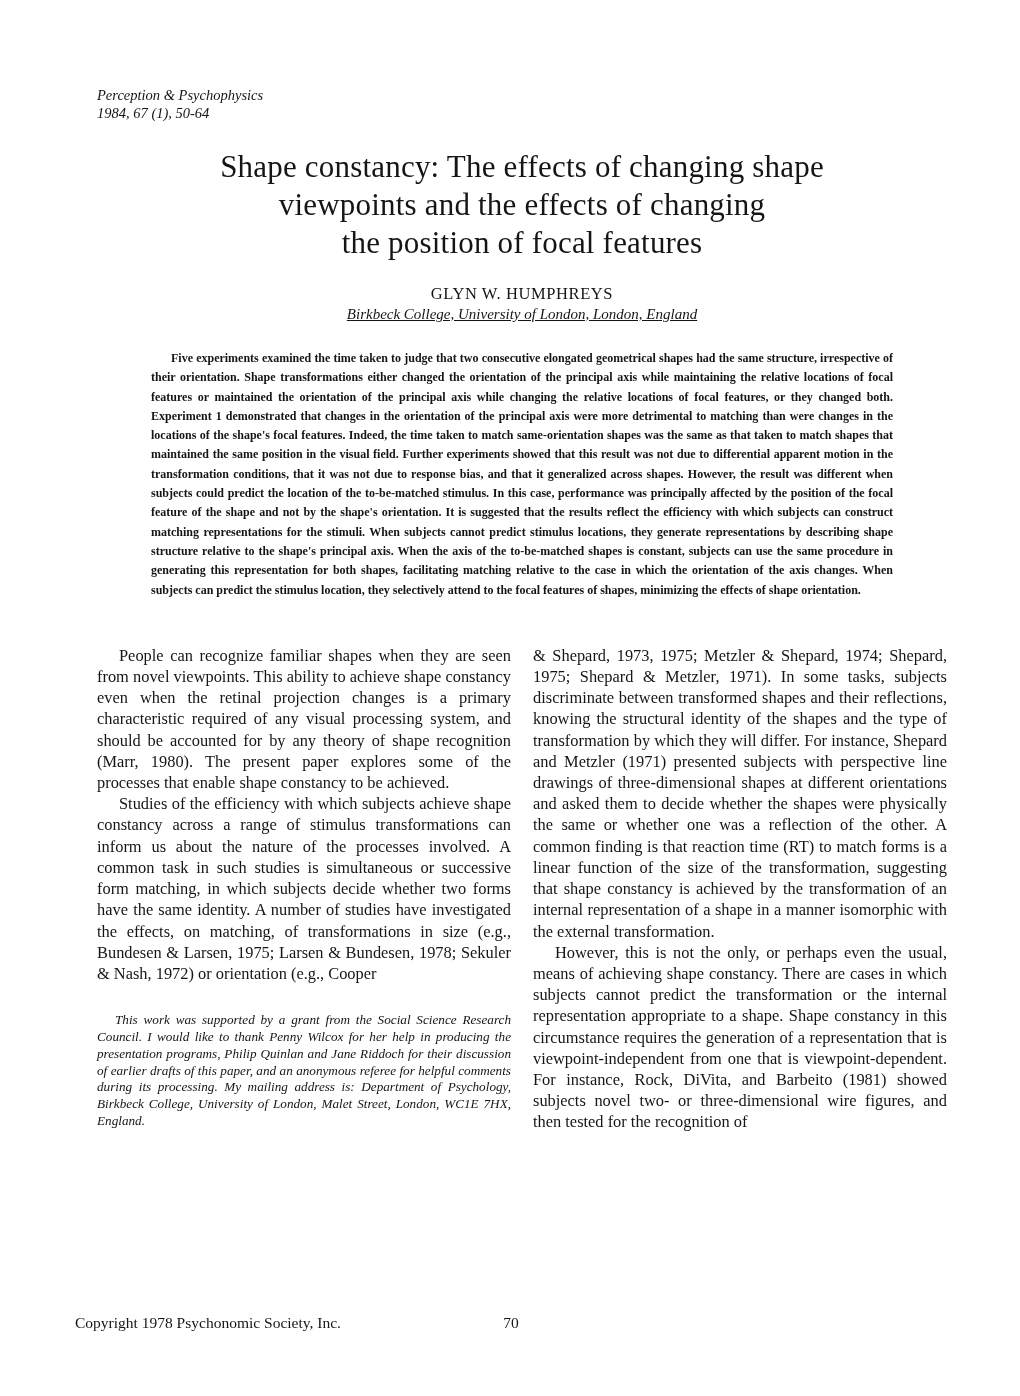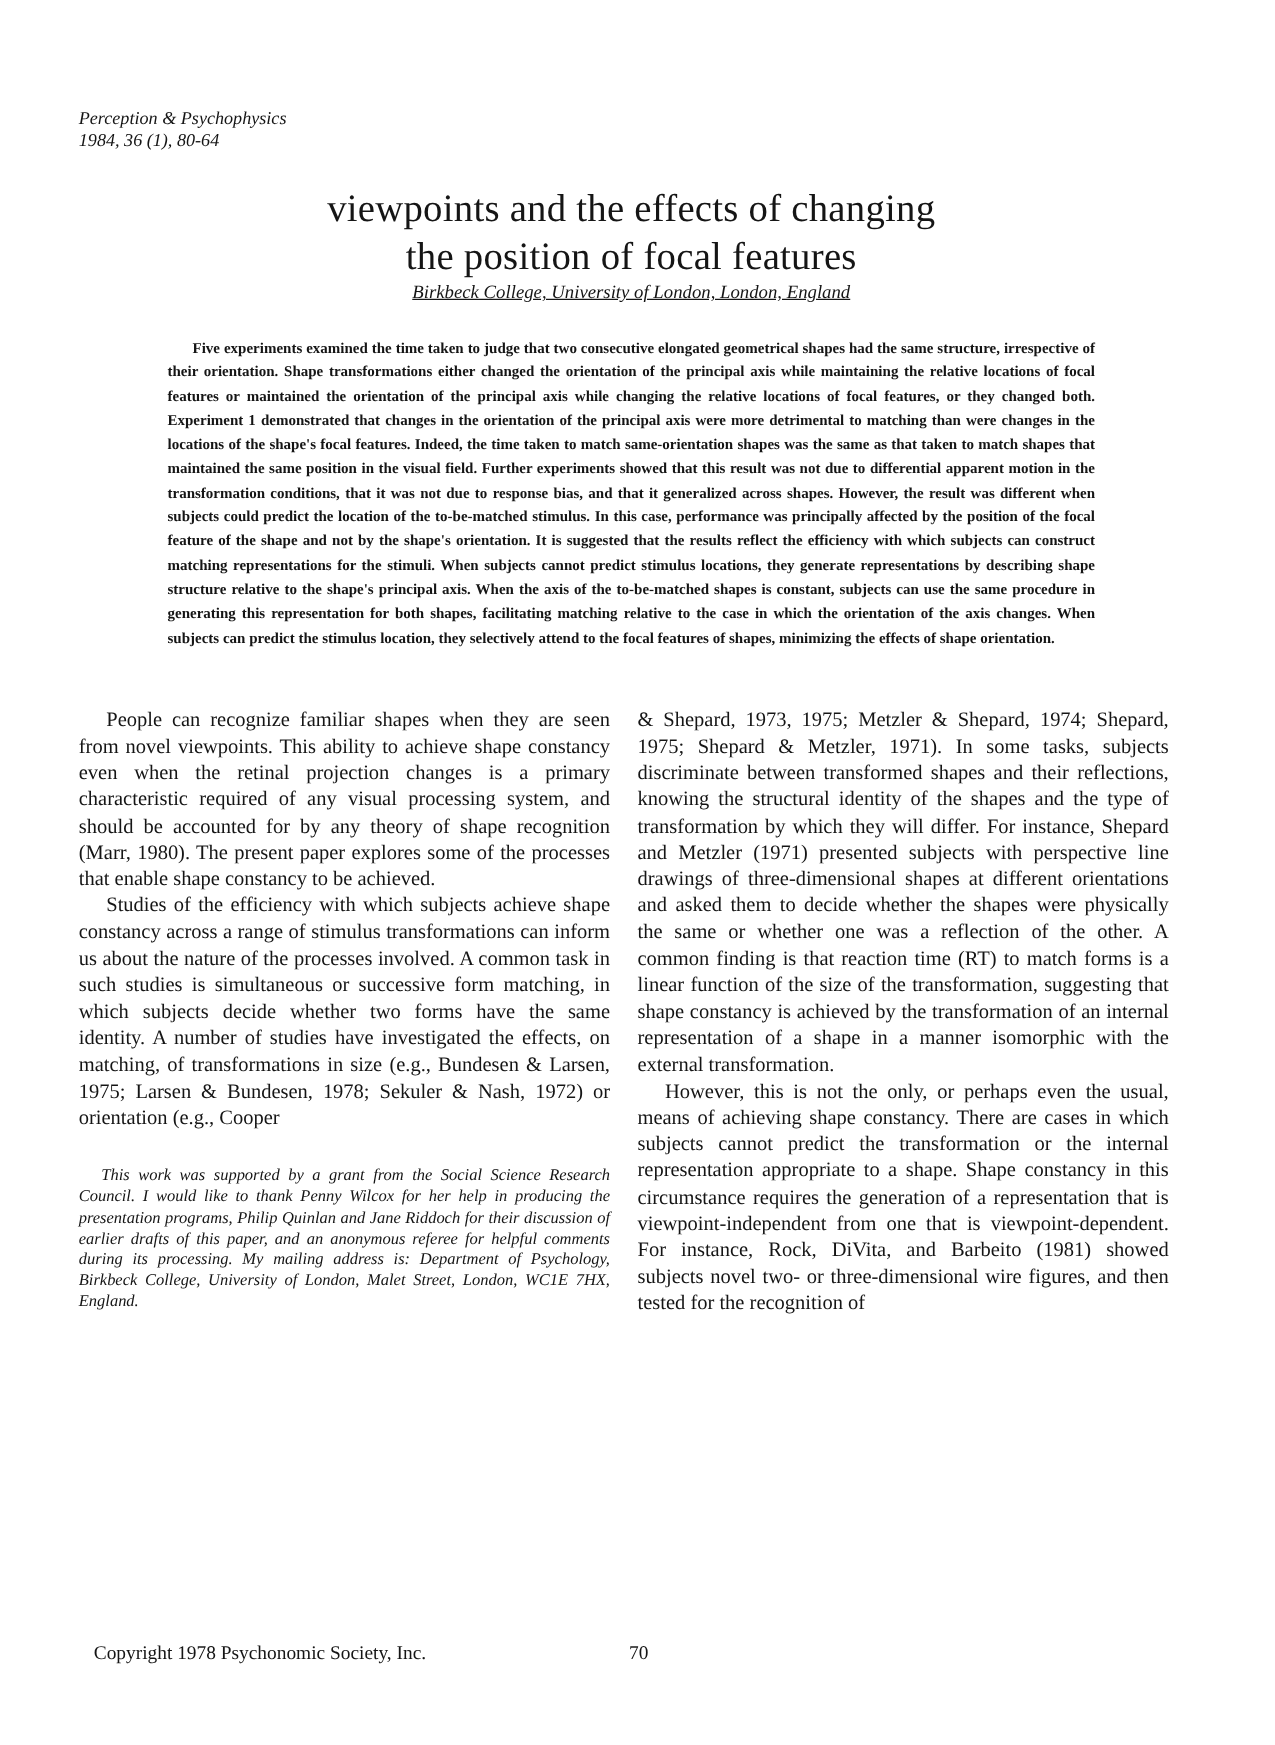--- a/index.html
+++ b/index.html
@@ -12,21 +12,21 @@
     height: 1396px;
     position: relative;
     font-family: "Liberation Serif", "DejaVu Serif", serif;
     color: #151515;
   }
   .page {
     position: relative;
     box-sizing: border-box;
     width: 1020px;
     height: 1396px;
-    padding: 86px 73px 0 63px;
+    padding: 86px 73px 0 97px;
   }
   .journal-header {
     font-style: italic;
     font-size: 14.5px;
     line-height: 18px;
   }
   .title {
     margin: 26px 0 0 0;
     font-size: 31px;
     line-height: 38px;
@@ -96,28 +96,30 @@
     text-align: center;
   }
 </style>
 </head>
 <body>
 
 <div class="page">
 
   <div class="journal-header">
     <div>Perception &amp; Psychophysics</div>
-    <div>1984, 36 (1), 80-64</div>
+    <div>1984, 67 (1), 50-64</div>
   </div>
 
   <h1 class="title">
+    <span class="title-line">Shape constancy: The effects of changing shape</span>
     <span class="title-line">viewpoints and the effects of changing</span>
     <span class="title-line">the position of focal features</span>
   </h1>
 
+  <div class="author">GLYN W. HUMPHREYS</div>
   <div class="affiliation">Birkbeck College, University of London, London, England</div>
 
   <p class="abstract">Five experiments examined the time taken to judge that two consecutive elongated geometrical shapes had the same structure, irrespective of their orientation. Shape transformations either changed the orientation of the principal axis while maintaining the relative locations of focal features or maintained the orientation of the principal axis while changing the relative locations of focal features, or they changed both. Experiment 1 demonstrated that changes in the orientation of the principal axis were more detrimental to matching than were changes in the locations of the shape's focal features. Indeed, the time taken to match same-orientation shapes was the same as that taken to match shapes that maintained the same position in the visual field. Further experiments showed that this result was not due to differential apparent motion in the transformation conditions, that it was not due to response bias, and that it generalized across shapes. However, the result was different when subjects could predict the location of the to-be-matched stimulus. In this case, performance was principally affected by the position of the focal feature of the shape and not by the shape's orientation. It is suggested that the results reflect the efficiency with which subjects can construct matching representations for the stimuli. When subjects cannot predict stimulus locations, they generate representations by describing shape structure relative to the shape's principal axis. When the axis of the to-be-matched shapes is constant, subjects can use the same procedure in generating this representation for both shapes, facilitating matching relative to the case in which the orientation of the axis changes. When subjects can predict the stimulus location, they selectively attend to the focal features of shapes, minimizing the effects of shape orientation.</p>
 
   <div class="columns">
     <div class="col">
       <p class="para indent">People can recognize familiar shapes when they are seen from novel viewpoints. This ability to achieve shape constancy even when the retinal projection changes is a primary characteristic required of any visual processing system, and should be accounted for by any theory of shape recognition (Marr, 1980). The present paper explores some of the processes that enable shape constancy to be achieved.</p>
       <p class="para indent">Studies of the efficiency with which subjects achieve shape constancy across a range of stimulus transformations can inform us about the nature of the processes involved. A common task in such studies is simultaneous or successive form matching, in which subjects decide whether two forms have the same identity. A number of studies have investigated the effects, on matching, of transformations in size (e.g., Bundesen &amp; Larsen, 1975; Larsen &amp; Bundesen, 1978; Sekuler &amp; Nash, 1972) or orientation (e.g., Cooper</p>
       <p class="footnote">This work was supported by a grant from the Social Science Research Council. I would like to thank Penny Wilcox for her help in producing the presentation programs, Philip Quinlan and Jane Riddoch for their discussion of earlier drafts of this paper, and an anonymous referee for helpful comments during its processing. My mailing address is: Department of Psychology, Birkbeck College, University of London, Malet Street, London, WC1E 7HX, England.</p>
     </div>

